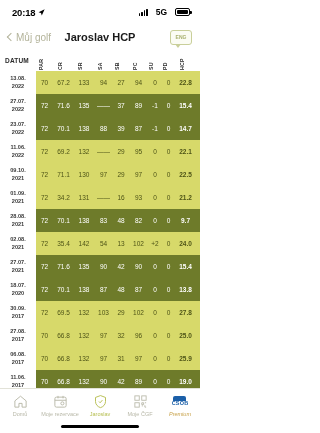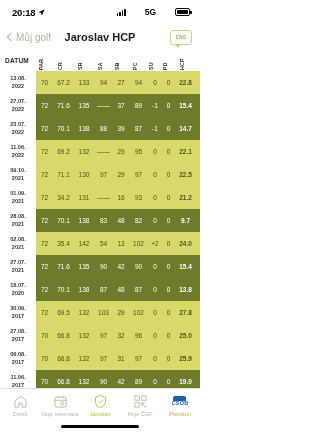--- a/index.html
+++ b/index.html
@@ -13,21 +13,21 @@
 
   
   .statusbar {
     height: 24px; flex: 0 0 24px;
     display: flex; align-items: center; justify-content: space-between;
     padding: 0 10px 0 12px;
     font-size: 9.5px; font-weight: bold; color: #000;
   }
   .sb-left { display:flex; align-items:center; gap:3px; letter-spacing:-.2px; }
   .loc-arrow { display:inline-block; width:7px; height:7px; }
-  .sb-right { display:flex; align-items:center; gap:19px; }
+  .sb-right { display:flex; align-items:center; gap:8px; }
   .sig { display:flex; align-items:flex-end; gap:1px; height:7px; }
   .sig i { display:block; width:1.5px; background:#000; border-radius:.5px; }
   .sig i:nth-child(1){height:2.5px} .sig i:nth-child(2){height:4px}
   .sig i:nth-child(3){height:5.5px} .sig i:nth-child(4){height:7px}
   .net { font-size:8.5px; font-weight:bold; }
   .batt { width:15px; height:7.5px; border:1px solid #000; border-radius:2px; position:relative; padding:1px; }
   .batt::after { content:''; position:absolute; right:-2.5px; top:2px; width:1.5px; height:3px; background:#000; border-radius:0 1px 1px 0; }
   .batt span { display:block; height:100%; background:#000; border-radius:1px; }
 
   

